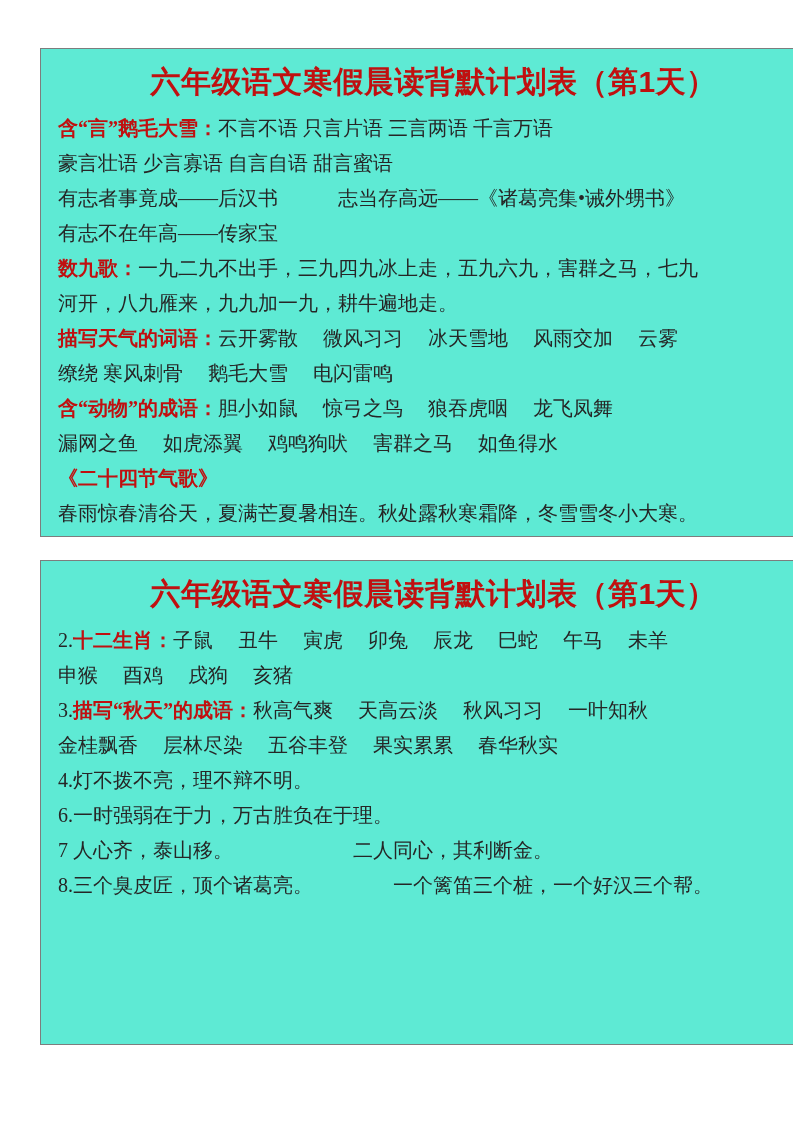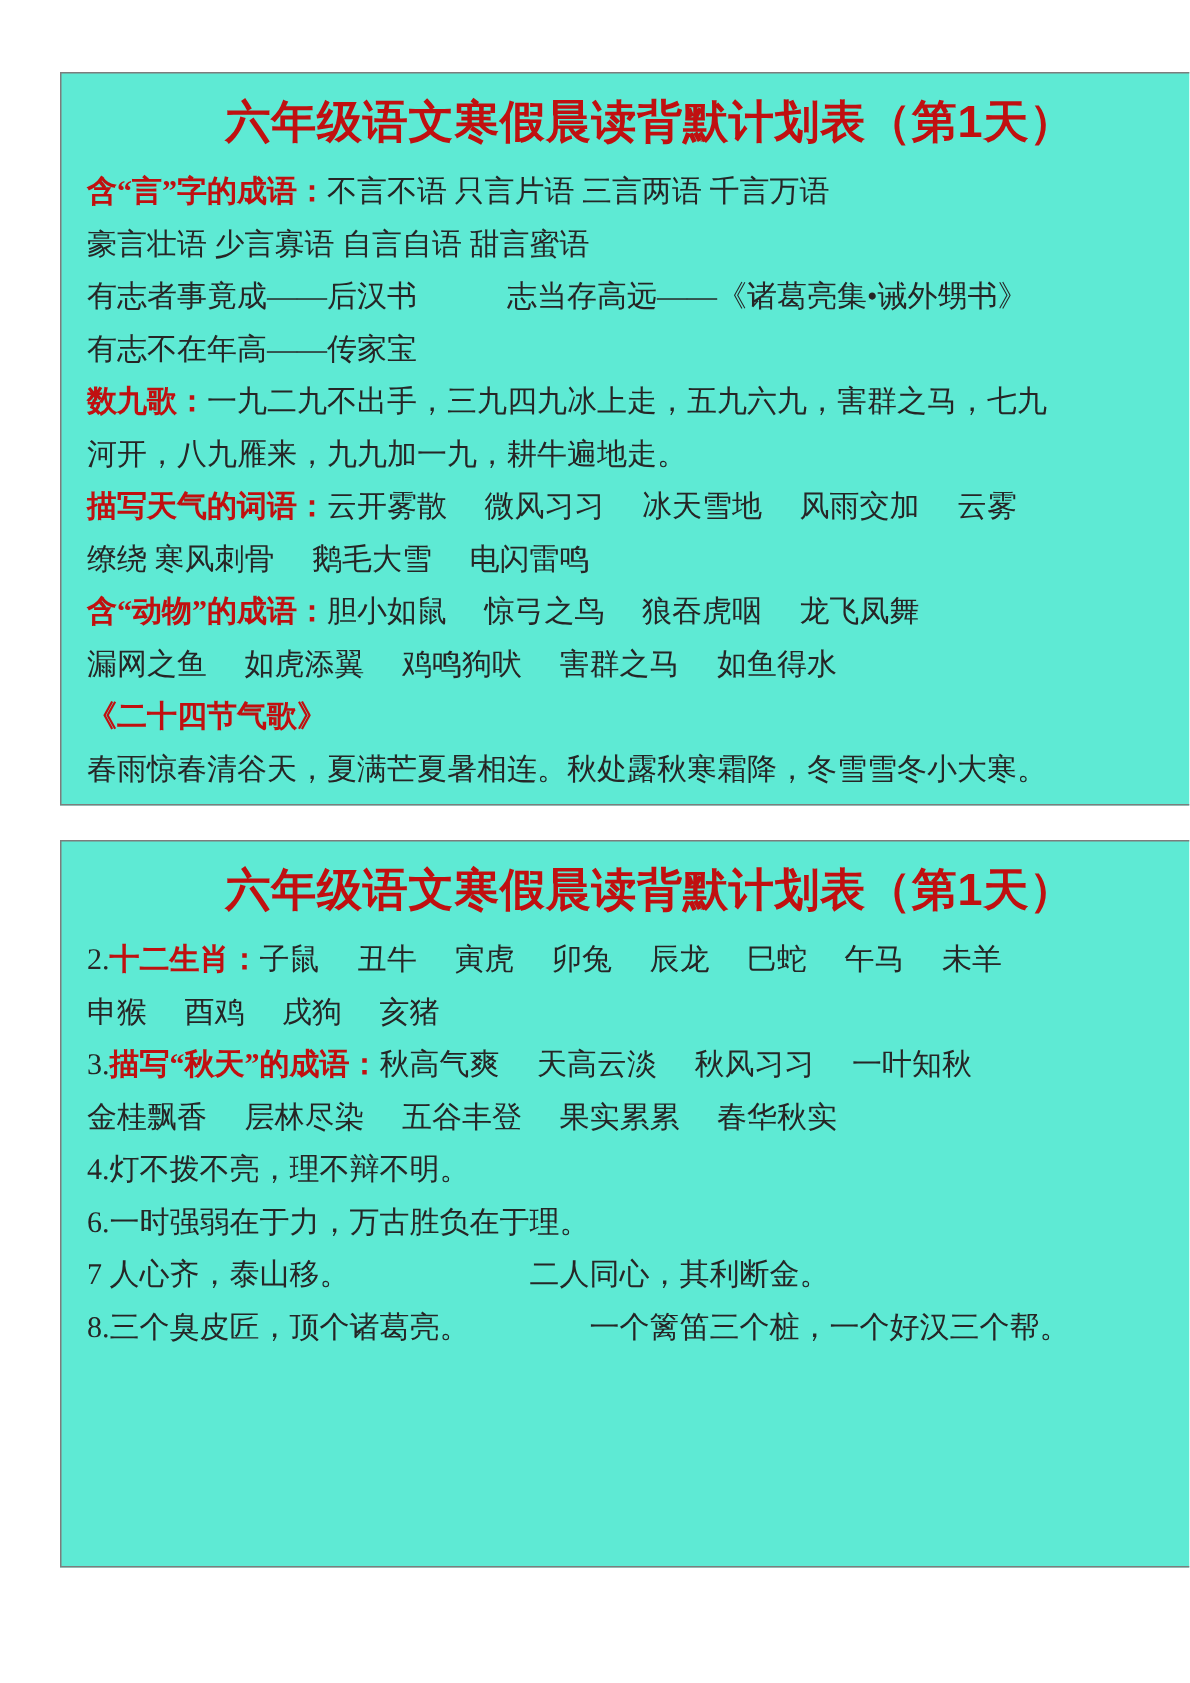--- a/index.html
+++ b/index.html
@@ -55,21 +55,21 @@
   }
 </style>
 </head>
 <body>
 
 <div class="page">
   <main>
   <section class="card card-1">
     <h1 class="card-title">六年级语文寒假晨读背默计划表（第1天）</h1>
     <div class="card-body">
-          <p><span class="run-red">含“言”字的成语：</span><span class="run-black">不言不语 只言片语 三言两语 千言万语
+          <p><span class="run-red">含“言”鹅毛大雪：</span><span class="run-black">不言不语 只言片语 三言两语 千言万语
 豪言壮语 少言寡语 自言自语 甜言蜜语</span></p>
           <p><span class="run-black">有志者事竟成——后汉书　　　志当存高远——《诸葛亮集•诫外甥书》
 有志不在年高——传家宝</span></p>
           <p><span class="run-red">数九歌：</span><span class="run-black">一九二九不出手，三九四九冰上走，五九六九，害群之马，七九
 河开，八九雁来，九九加一九，耕牛遍地走。</span></p>
           <p><span class="run-red">描写天气的词语：</span><span class="run-black">云开雾散　 微风习习　 冰天雪地　 风雨交加　 云雾
 缭绕 寒风刺骨　 鹅毛大雪　 电闪雷鸣</span></p>
           <p><span class="run-red">含“动物”的成语：</span><span class="run-black">胆小如鼠　 惊弓之鸟　 狼吞虎咽　 龙飞凤舞
 漏网之鱼　 如虎添翼　 鸡鸣狗吠　 害群之马　 如鱼得水</span></p>
           <p><span class="run-red">《二十四节气歌》</span></p>

